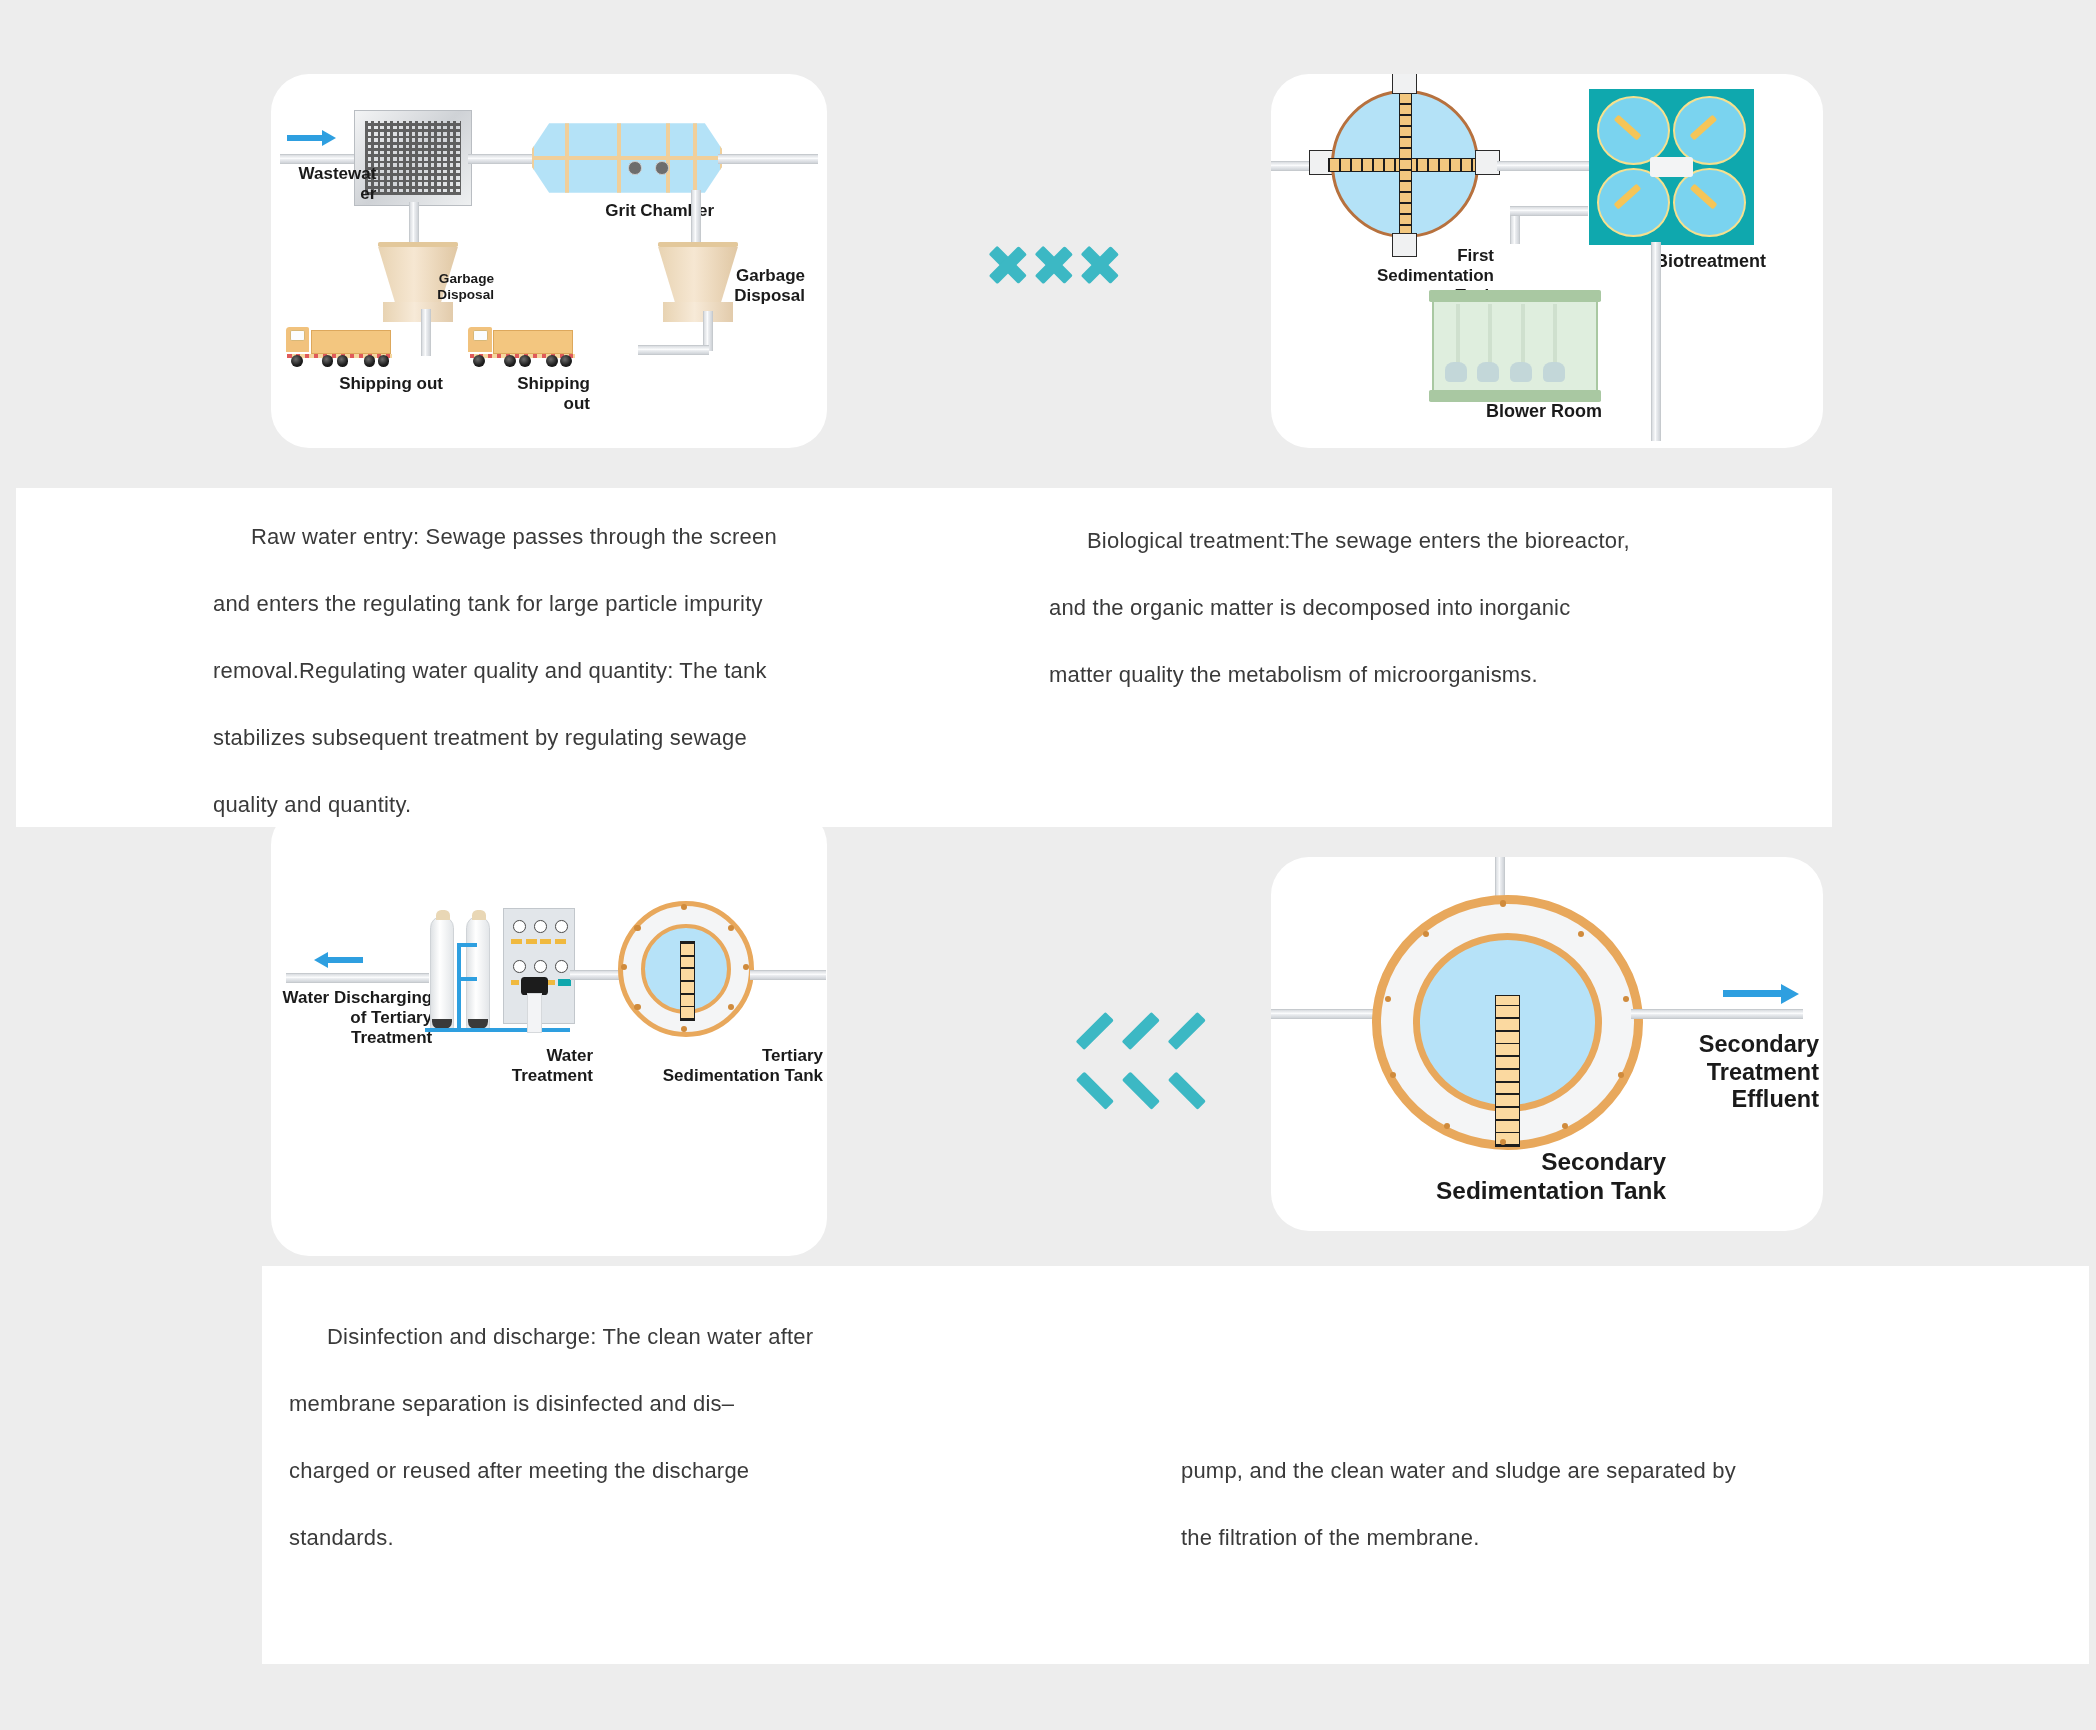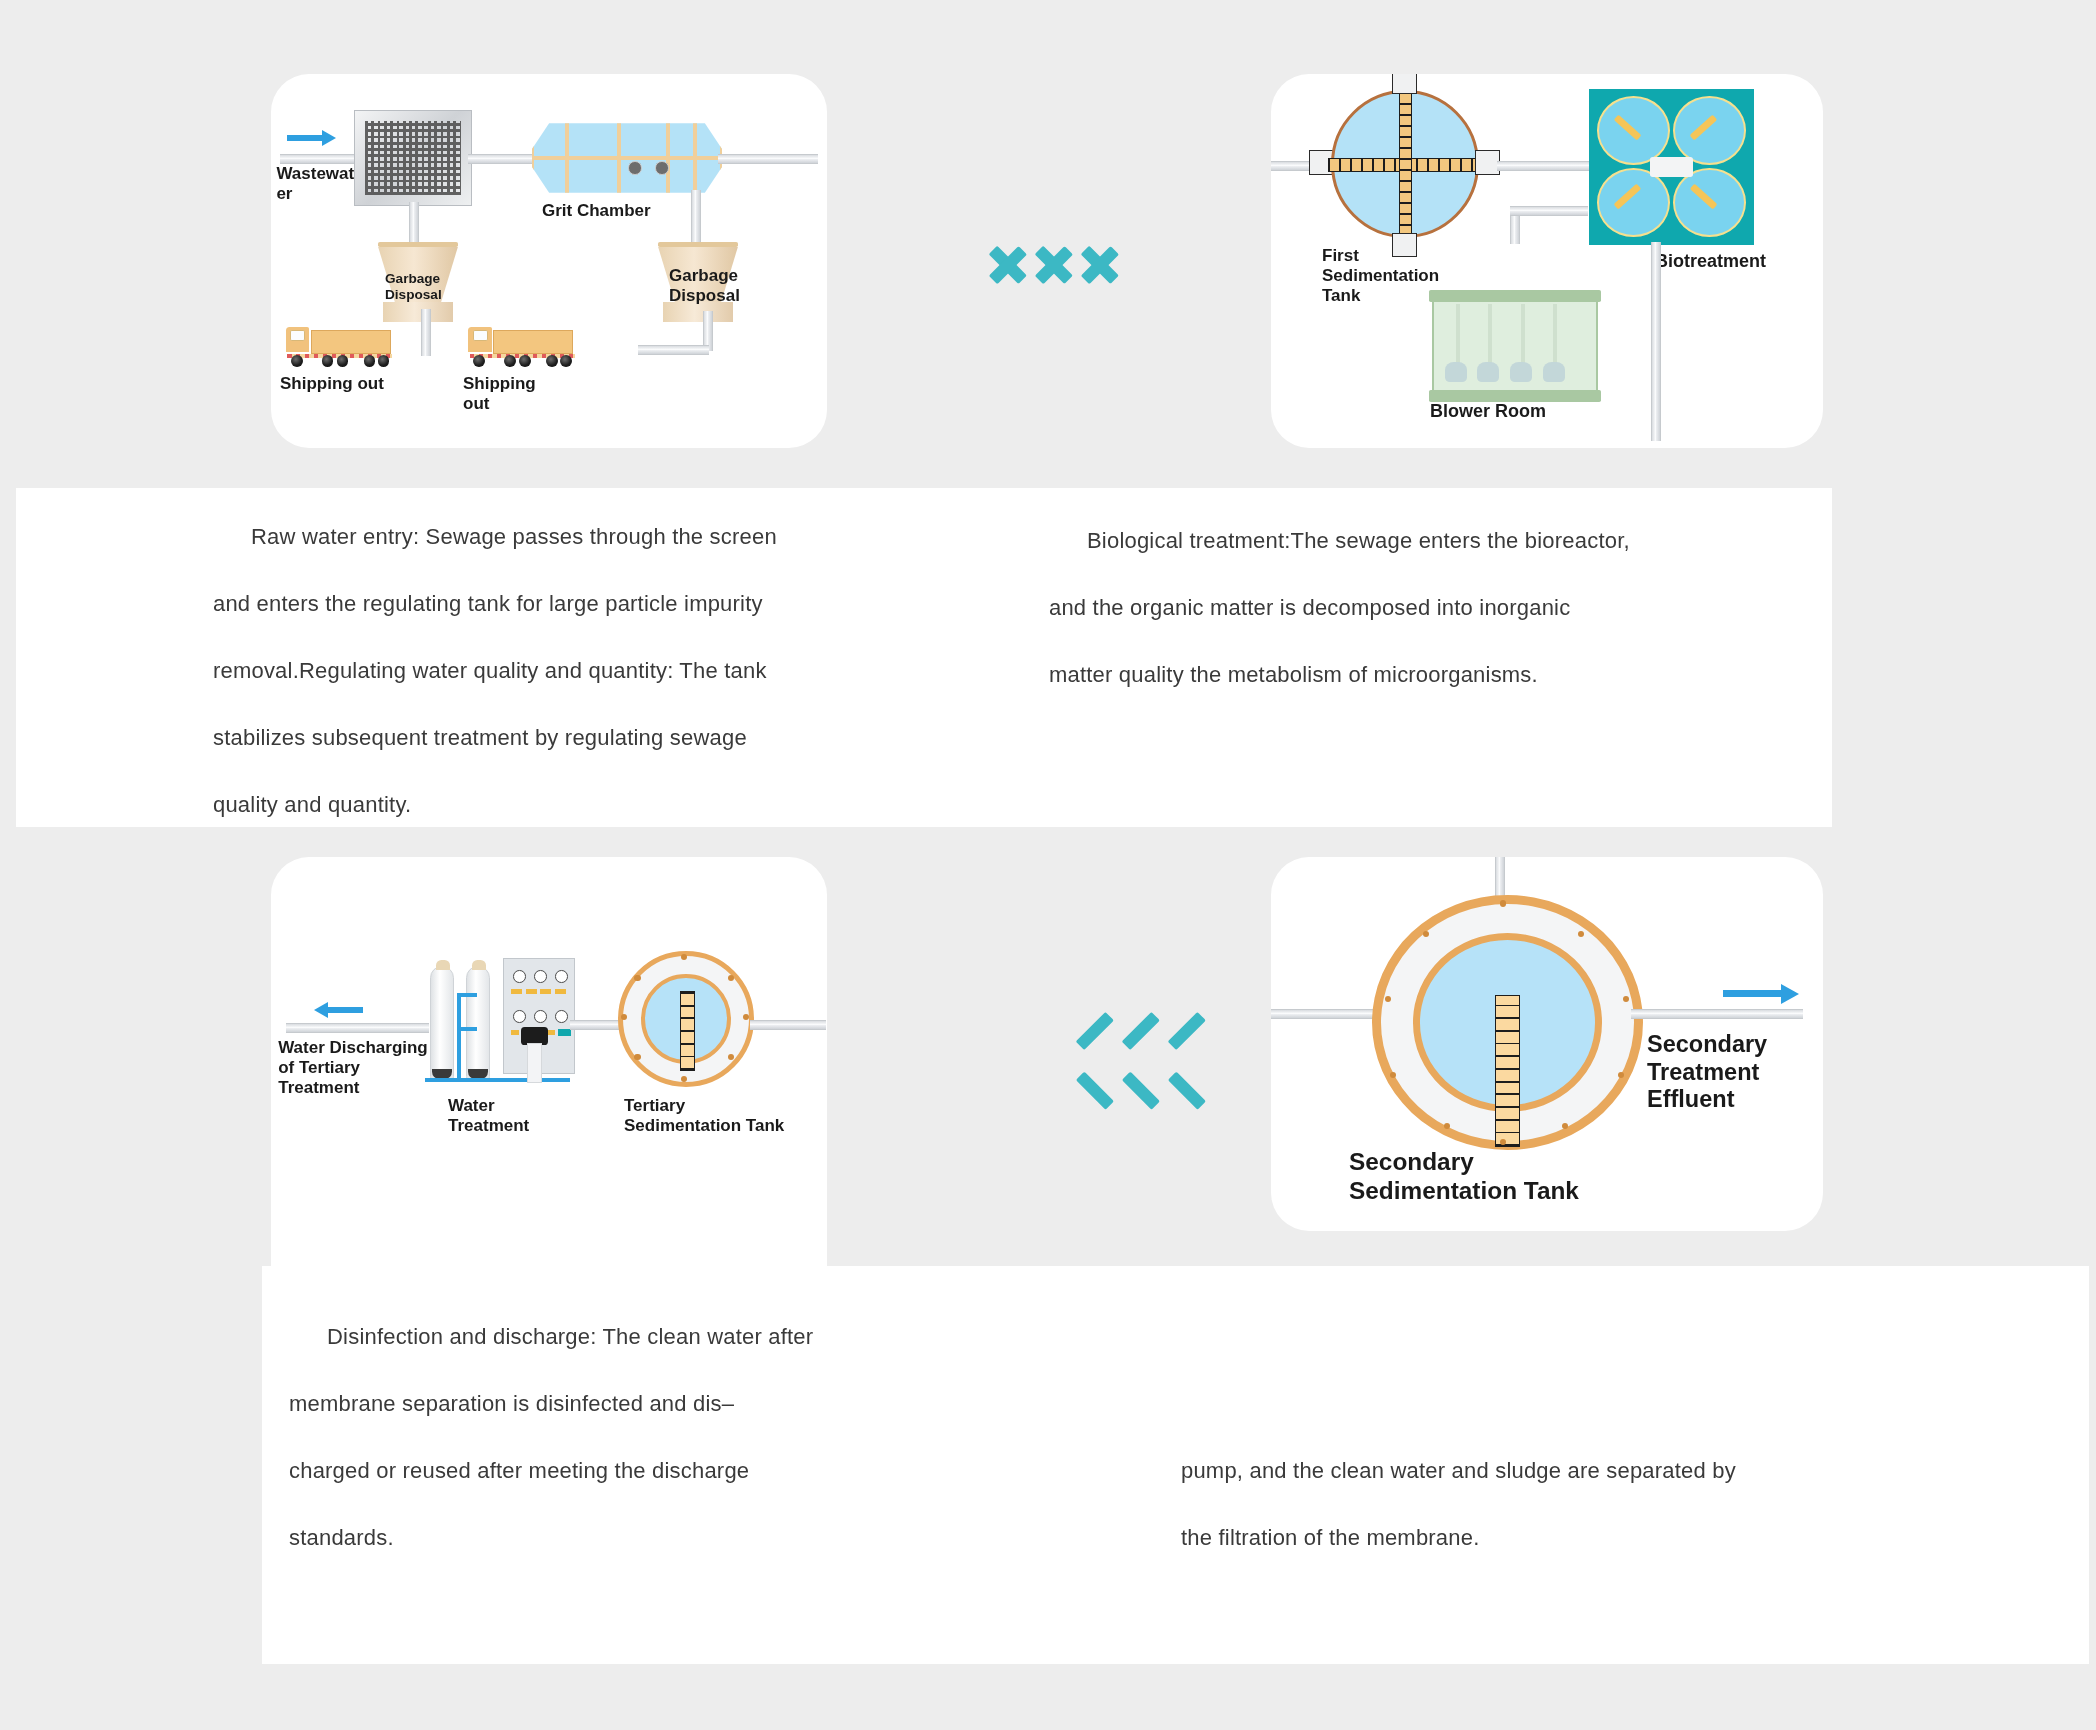--- a/index.html
+++ b/index.html
@@ -16,21 +16,21 @@
   #band-top    { left: 16.3px;  top: 488px;  width: 1816px; height: 339px; }
   #band-bottom { left: 262px; top: 1266px; width: 1827px; height: 398px; }
 
   
   .card {
     position: absolute; background: #ffffff; border-radius: 38px;
     overflow: hidden;
   }
   #card-1 { left: 271px;  top: 74px;   width: 556px; height: 374px; }
   #card-2 { left: 1271px; top: 74px;   width: 552px; height: 374px; }
-  #card-3 { left: 271px;  top: 857px;  width: 556px; height: 449px; }
+  #card-3 { left: 271px;  top: 807px;  width: 556px; height: 449px; }
   #card-4 { left: 1271px; top: 857px;  width: 552px; height: 374px; }
 
   
   .para {
     position: absolute;
     color: #3a3a3a;
     font-size: 22px;
     line-height: 67px;
     letter-spacing: 0.2px;
   }
@@ -51,21 +51,21 @@
   }
   .chev.r i:nth-child(1) { top: 20px; transform: rotate(45deg);  transform-origin: 0 50%; }
   .chev.r i:nth-child(2) { top: 50px; transform: rotate(-45deg); transform-origin: 0 50%; }
   .chev.l i:nth-child(1) { top: 20px; left: 34px; transform: rotate(135deg); transform-origin: 100% 50%; }
   .chev.l i:nth-child(2) { top: 50px; left: 34px; transform: rotate(-135deg); transform-origin: 100% 50%; }
 
   
   .ill { position: absolute; }
   .lbl {
     position: absolute; color: #1a1a1a; font-weight: bold;
-    text-align: left; line-height: 1.18; white-space: pre-line;
+    text-align: right; line-height: 1.18; white-space: pre-line;
   }
   .pipe-h {
     position: absolute; height: 10px;
     background: linear-gradient(#d9dce0, #fbfcfd 45%, #eceef1 55%, #cfd3d8);
     border-top: 0.9px solid #c6cace; border-bottom: 0.9px solid #c6cace;
   }
   .pipe-v {
     position: absolute; width: 10px;
     background: linear-gradient(90deg,#d9dce0,#fbfcfd 45%,#eceef1 55%,#cfd3d8);
     border-left: 0.9px solid #c6cace; border-right: 0.9px solid #c6cace;

